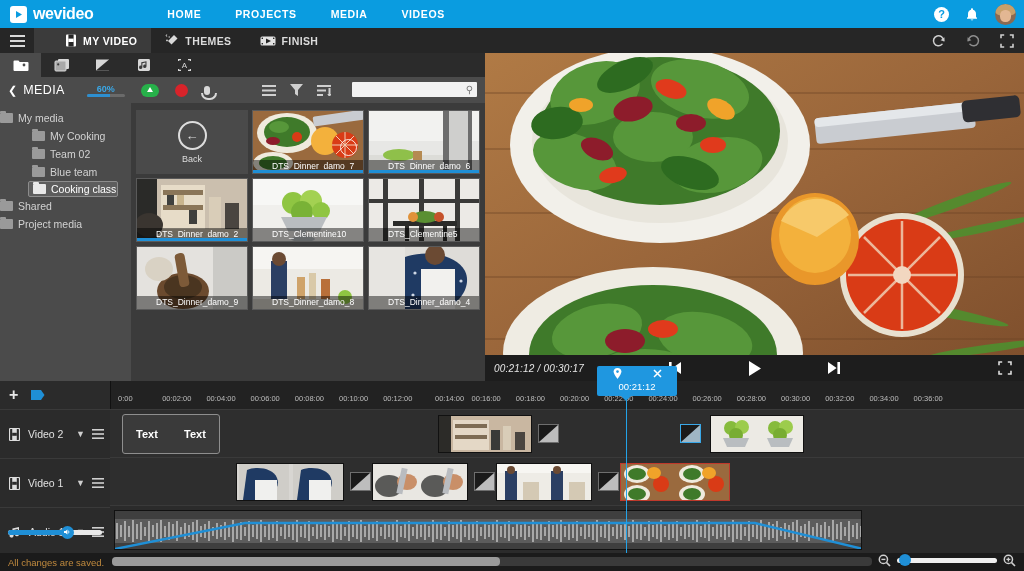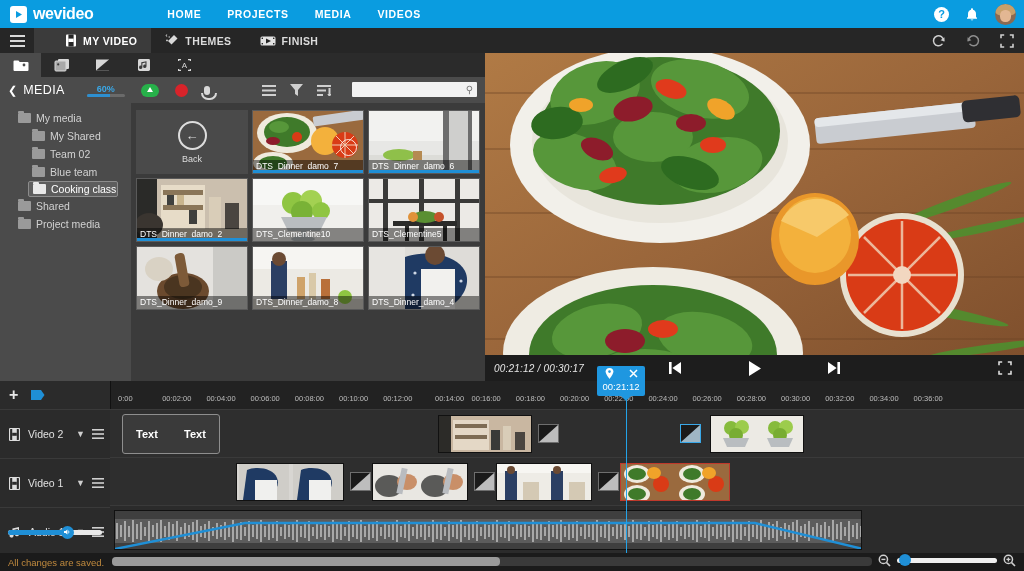--- a/index.html
+++ b/index.html
@@ -5,21 +5,21 @@
   html,body{margin:0;padding:0;background:#1b1b1b;}
   body{width:1024px;height:571px;overflow:hidden;font-family:"Liberation Sans",sans-serif;-webkit-font-smoothing:antialiased;}
   #app{position:relative;width:1024px;height:571px;background:#2b2b2b;}
 
   
   .topbar{position:absolute;left:0;top:0;width:1024px;height:28px;background:#0a9ce0;display:flex;align-items:center;}
   .brand{display:flex;align-items:center;margin-left:10px;gap:6px;}
   .brand-logo{width:17px;height:17px;border-radius:3px;background:#fff;display:flex;align-items:center;justify-content:center;}
   .brand-logo svg{display:block;}
   .brand-name{color:#fff;font-size:16px;font-weight:bold;letter-spacing:-.4px;}
-  .topnav{display:flex;align-items:flex-end;gap:26px;margin-left:74px;}
+  .topnav{display:flex;align-items:flex-end;gap:34px;margin-left:74px;}
   .topnav a{color:#fff;font-size:10.5px;font-weight:bold;letter-spacing:.6px;text-decoration:none;}
   .topright{position:absolute;right:8px;top:0;height:28px;display:flex;align-items:center;gap:16px;}
   .circ-q{width:15px;height:15px;border-radius:50%;background:#fff;color:#0a9ce0;font-size:11px;font-weight:bold;display:flex;align-items:center;justify-content:center;}
   .bell{color:#fff;font-size:14px;line-height:1;}
   .avatar{width:21px;height:21px;border-radius:50%;overflow:hidden;background:#8a6a52;position:relative;}
   .avatar .hair{position:absolute;left:0;top:0;width:21px;height:12px;background:#c7a06a;border-radius:50% 50% 40% 40%;}
   .avatar .face{position:absolute;left:5px;top:6px;width:11px;height:12px;background:#e3b793;border-radius:45%;}
 
   
   .tabbar{position:absolute;left:0;top:28px;width:1024px;height:25px;background:#262626;display:flex;align-items:center;}
@@ -46,35 +46,35 @@
   .cloud-up:after{content:"";position:absolute;left:6px;top:3px;border-left:3px solid transparent;border-right:3px solid transparent;border-bottom:5px solid #fff;}
   .rec-dot{width:13px;height:13px;border-radius:50%;background:#d8232a;}
   .mic{width:6px;height:9px;background:#d9d9d9;border-radius:3px;position:relative;}
   .mic:after{content:"";position:absolute;left:-3px;top:7px;width:12px;height:5px;border:2px solid #d9d9d9;border-top:none;border-radius:0 0 7px 7px;}
 
   .toolrow{position:absolute;left:262px;top:24px;height:26px;display:flex;align-items:center;gap:14px;}
   .searchbox{position:absolute;left:352px;top:29px;width:125px;height:15px;background:#f2f2f2;border-radius:1px;}
   .searchbox .sicon{position:absolute;right:4px;top:2px;font-size:10px;color:#777;}
 
   .tree{position:absolute;left:0;top:50px;width:131px;height:278px;background:#4b4b4b;padding-top:6px;box-sizing:border-box;}
-  .tnode{display:flex;align-items:center;gap:5px;height:18px;font-size:10.5px;color:#d2d2d2;padding-left:18px;}
+  .tnode{display:flex;align-items:center;gap:5px;height:18px;font-size:10.5px;color:#d2d2d2;}
   .tnode.lvl2{padding-left:32px;}
   .tnode.sel{background:#5d5d5d;border:1px solid #8c8c8c;width:90px;box-sizing:border-box;border-radius:2px;margin-left:28px;padding-left:4px;height:16px;color:#fff;}
   .folder{width:13px;height:10px;background:#9a9a9a;border-radius:1px;flex:0 0 auto;position:relative;}
   .folder:before{content:"";position:absolute;left:0;top:-2px;width:6px;height:2px;background:#9a9a9a;border-radius:1px 1px 0 0;}
   .folder.open{background:#e8e8e8;}
   .folder.open:before{background:#e8e8e8;}
 
   .gridwrap{position:absolute;left:131px;top:50px;width:354px;height:278px;background:#3b3b3b;}
   .grid{display:grid;grid-template-columns:repeat(3,112px);grid-auto-rows:64px;gap:4px;padding:7px 0 0 5px;}
   .cell{position:relative;width:112px;height:64px;background:#4a4a4a;border:1px solid #5a5a5a;box-sizing:border-box;overflow:hidden;}
   .cell.backcell{display:flex;flex-direction:column;align-items:center;justify-content:center;gap:4px;background:#4a4a4a;border-color:#4a4a4a;}
   .backcirc{width:25px;height:25px;border-radius:50%;border:2px solid #ddd;display:flex;align-items:center;justify-content:center;color:#ddd;font-size:13px;line-height:1;}
   .backlbl{color:#ddd;font-size:9px;}
-  .cell .cap{position:absolute;left:0;bottom:0;width:100%;height:13px;background:rgba(0,0,0,.45);color:#fff;font-size:8.5px;line-height:13px;padding-left:3px;box-sizing:border-box;white-space:nowrap;overflow:hidden;}
+  .cell .cap{position:absolute;left:0;bottom:0;width:100%;height:13px;background:rgba(0,0,0,.45);color:#fff;font-size:8.5px;line-height:13px;padding-left:19px;box-sizing:border-box;white-space:nowrap;overflow:hidden;}
   .cell .usedbar{position:absolute;left:0;bottom:0;height:3px;width:100%;background:#1f8fd6;}
   .cell .badge{position:absolute;right:6px;bottom:17px;width:15px;height:15px;border-radius:50%;border:1.5px solid rgba(255,255,255,.85);}
 
   .resize-h{position:absolute;left:485px;top:198px;width:6px;height:30px;display:flex;flex-direction:column;justify-content:center;align-items:center;gap:2px;}
   .resize-h i{width:2px;height:2px;background:#8a8a8a;border-radius:50%;}
 
   
   .preview{position:absolute;left:485px;top:53px;width:539px;height:328px;background:#000;overflow:hidden;}
   .pvimg{position:absolute;inset:0;}
   .pvctrl{position:absolute;left:485px;top:355px;width:539px;height:26px;background:#1d1d1d;display:flex;align-items:center;}
@@ -101,21 +101,21 @@
   .trow{position:absolute;left:0;width:914px;height:48px;border-top:1px solid #3a3a3a;background:#2e2e2e;}
   .trow.r1{top:0;} .trow.r2{top:48px;} .trow.r3{top:96px;background:#2b2b2b;}
   .clip{position:absolute;top:5px;height:38px;border:1px solid #111;box-sizing:border-box;overflow:hidden;background:#555;}
   .textclip{position:absolute;top:4px;height:40px;background:#3a3a3a;border:1px solid #8e8e8e;border-radius:3px;box-sizing:border-box;display:flex;align-items:center;justify-content:space-around;}
   .textclip span{color:#fff;font-size:11px;font-weight:bold;}
   .trans{position:absolute;top:14px;width:21px;height:19px;background:#bdbdbd;border:1px solid #6e6e6e;box-sizing:border-box;}
   .trans:after{content:"";position:absolute;left:0;top:0;border-left:19px solid #1a1a1a;border-bottom:17px solid transparent;}
   .trans.sel{border-color:#3aa8e8;background:#9fb6c4;}
   .audioclip{position:absolute;top:4px;height:40px;background:#3f3f3f;border:1px solid #111;box-sizing:border-box;overflow:hidden;}
   .playhead{position:absolute;left:0;top:0;width:1px;height:174px;background:#23a3e8;}
-  .phflag{position:absolute;top:-21px;left:-29px;width:48px;height:30px;background:#1f97e0;border-radius:2px;color:#fff;}
+  .phflag{position:absolute;top:-21px;left:-29px;width:80px;height:30px;background:#1f97e0;border-radius:2px;color:#fff;}
   .phflag .ico{display:flex;justify-content:space-around;align-items:center;height:13px;font-size:9px;padding-top:1px;}
   .phflag .tm{text-align:center;font-size:9.5px;line-height:14px;}
   .phflag:after{content:"";position:absolute;left:24px;bottom:-5px;border-left:5px solid transparent;border-right:5px solid transparent;border-top:5px solid #1f97e0;}
 
   .statusbar{position:absolute;left:0;top:553px;width:1024px;height:18px;background:#1b1b1b;display:flex;align-items:center;}
   .savedtxt{color:#c08a3e;font-size:9.5px;margin-left:8px;}
   .hscroll{position:absolute;left:112px;top:557px;width:760px;height:9px;background:#3a3a3a;border-radius:4px;}
   .hscroll i{display:block;height:9px;width:51%;background:#9a9a9a;border-radius:4px;}
   .zoomctl{position:absolute;right:8px;top:554px;display:flex;align-items:center;gap:6px;}
   .zslider{position:relative;width:100px;height:5px;background:#f0f0f0;border-radius:3px;}
@@ -313,21 +313,21 @@
       <span class="sicon">⚲</span>
     </div>
 
     <div class="tree">
         <div class="tnode">
           <span class="folder"></span>
           <span>My media</span>
         </div>
         <div class="tnode lvl2">
           <span class="folder"></span>
-          <span>My Shared</span>
+          <span>My Cooking</span>
         </div>
         <div class="tnode lvl2">
           <span class="folder"></span>
           <span>Team 02</span>
         </div>
         <div class="tnode lvl2">
           <span class="folder"></span>
           <span>Blue team</span>
         </div>
         <div class="tnode lvl2 sel">

